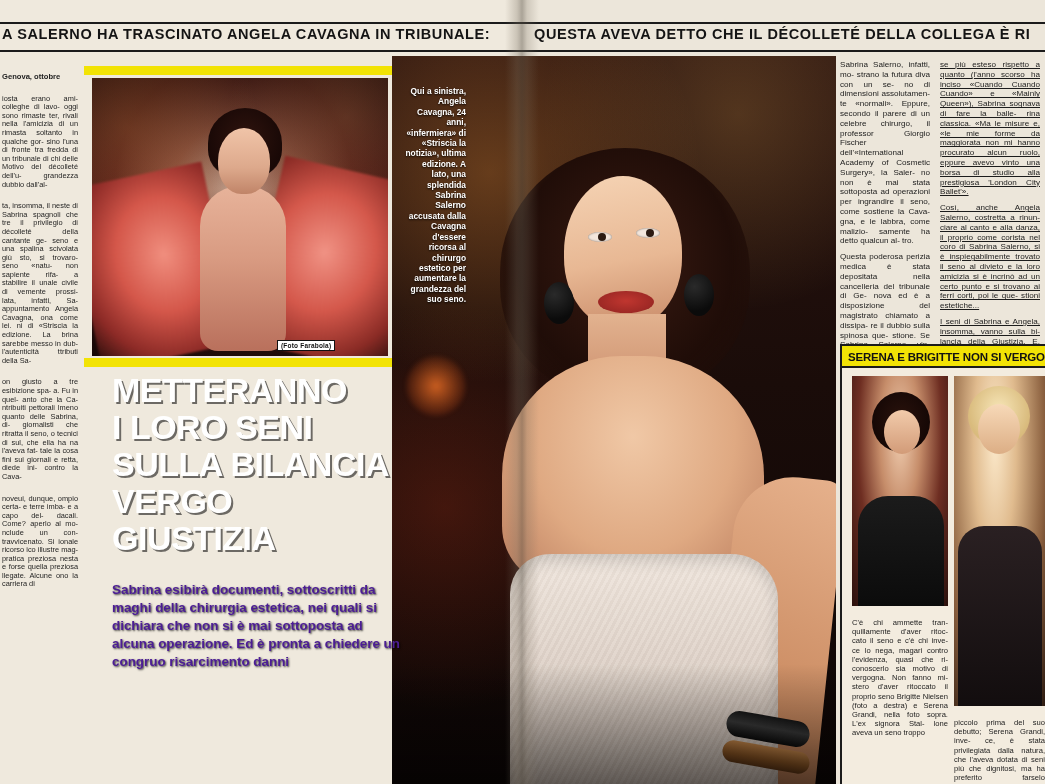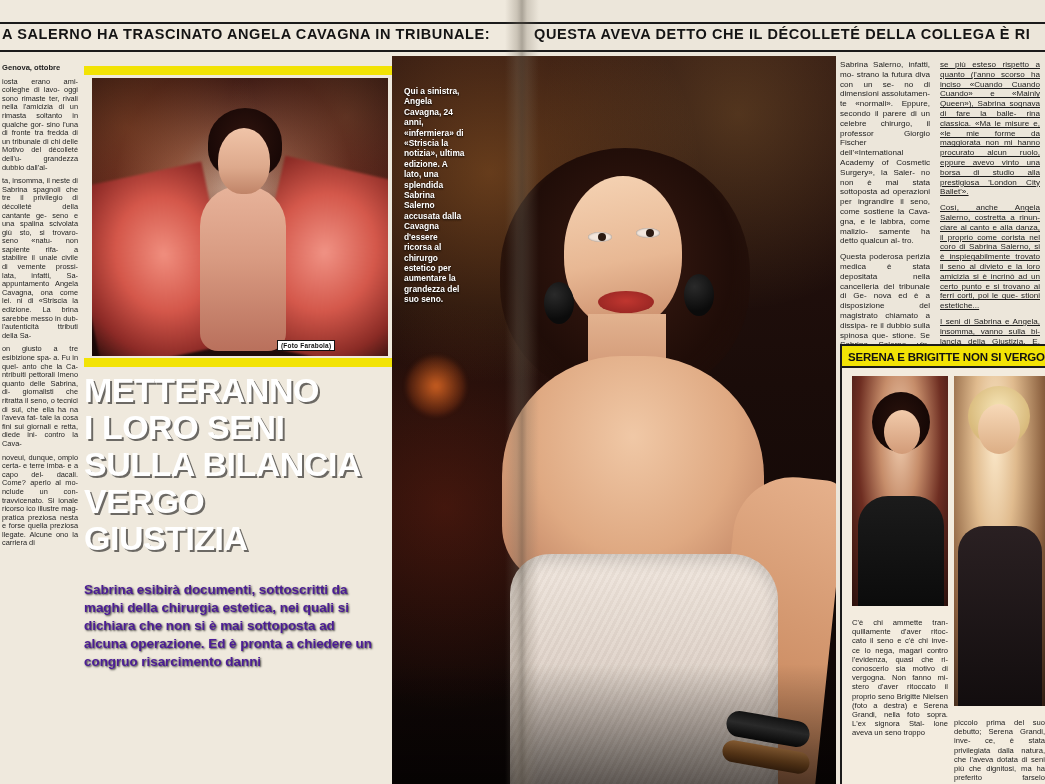--- a/index.html
+++ b/index.html
@@ -79,21 +79,21 @@
   .left-col {
     position: absolute;
     left: 2px; top: 60px;
     width: 76px;
     font-size: 7.4px;
     line-height: 8.6px;
     text-align: justify;
     color: #1e1e1e;
     z-index: 3;
   }
-  .left-col p { margin: 4px 0 5px 0; }
+  .left-col p { margin: 13px 0 5px 0; }
   .left-col .dropcap-lead {
     font-weight: bold;
     font-size: 7.6px;
   }
   .yellow-bar-top {
     position: absolute;
     left: 84px; top: 66px;
     width: 308px; height: 9px;
     background: #f2e305;
     z-index: 4;
@@ -177,20 +177,21 @@
   .caption-left {
     position: absolute;
     left: 404px; top: 86px;
     width: 62px;
     font-size: 8.4px;
     line-height: 10.4px;
     font-weight: bold;
     color: #ffffff;
     z-index: 5;
     text-shadow: 0 1px 2px rgba(0,0,0,0.9);
+    text-align: right;
   }
 
   
   .photo-main {
     position: absolute;
     left: 392px; top: 56px;
     width: 444px; height: 728px;
     overflow: hidden;
     background: #120a08;
     z-index: 2;
@@ -307,21 +308,21 @@
   }
   .pm-shadow-b {
     position: absolute; left: 0; bottom: 0;
     width: 444px; height: 120px;
     background: linear-gradient(180deg, rgba(0,0,0,0) 0%, rgba(0,0,0,0.55) 100%);
   }
 
   
   .headline-block {
     position: absolute;
-    left: 84px; top: 372px;
+    left: 112px; top: 372px;
     width: 296px;
     z-index: 5;
     background: rgba(0,0,0,0.0);
   }
   .headline {
     font-family: "Liberation Sans", sans-serif;
     font-weight: bold;
     font-size: 34px;
     line-height: 37px;
     color: #ffffff;

